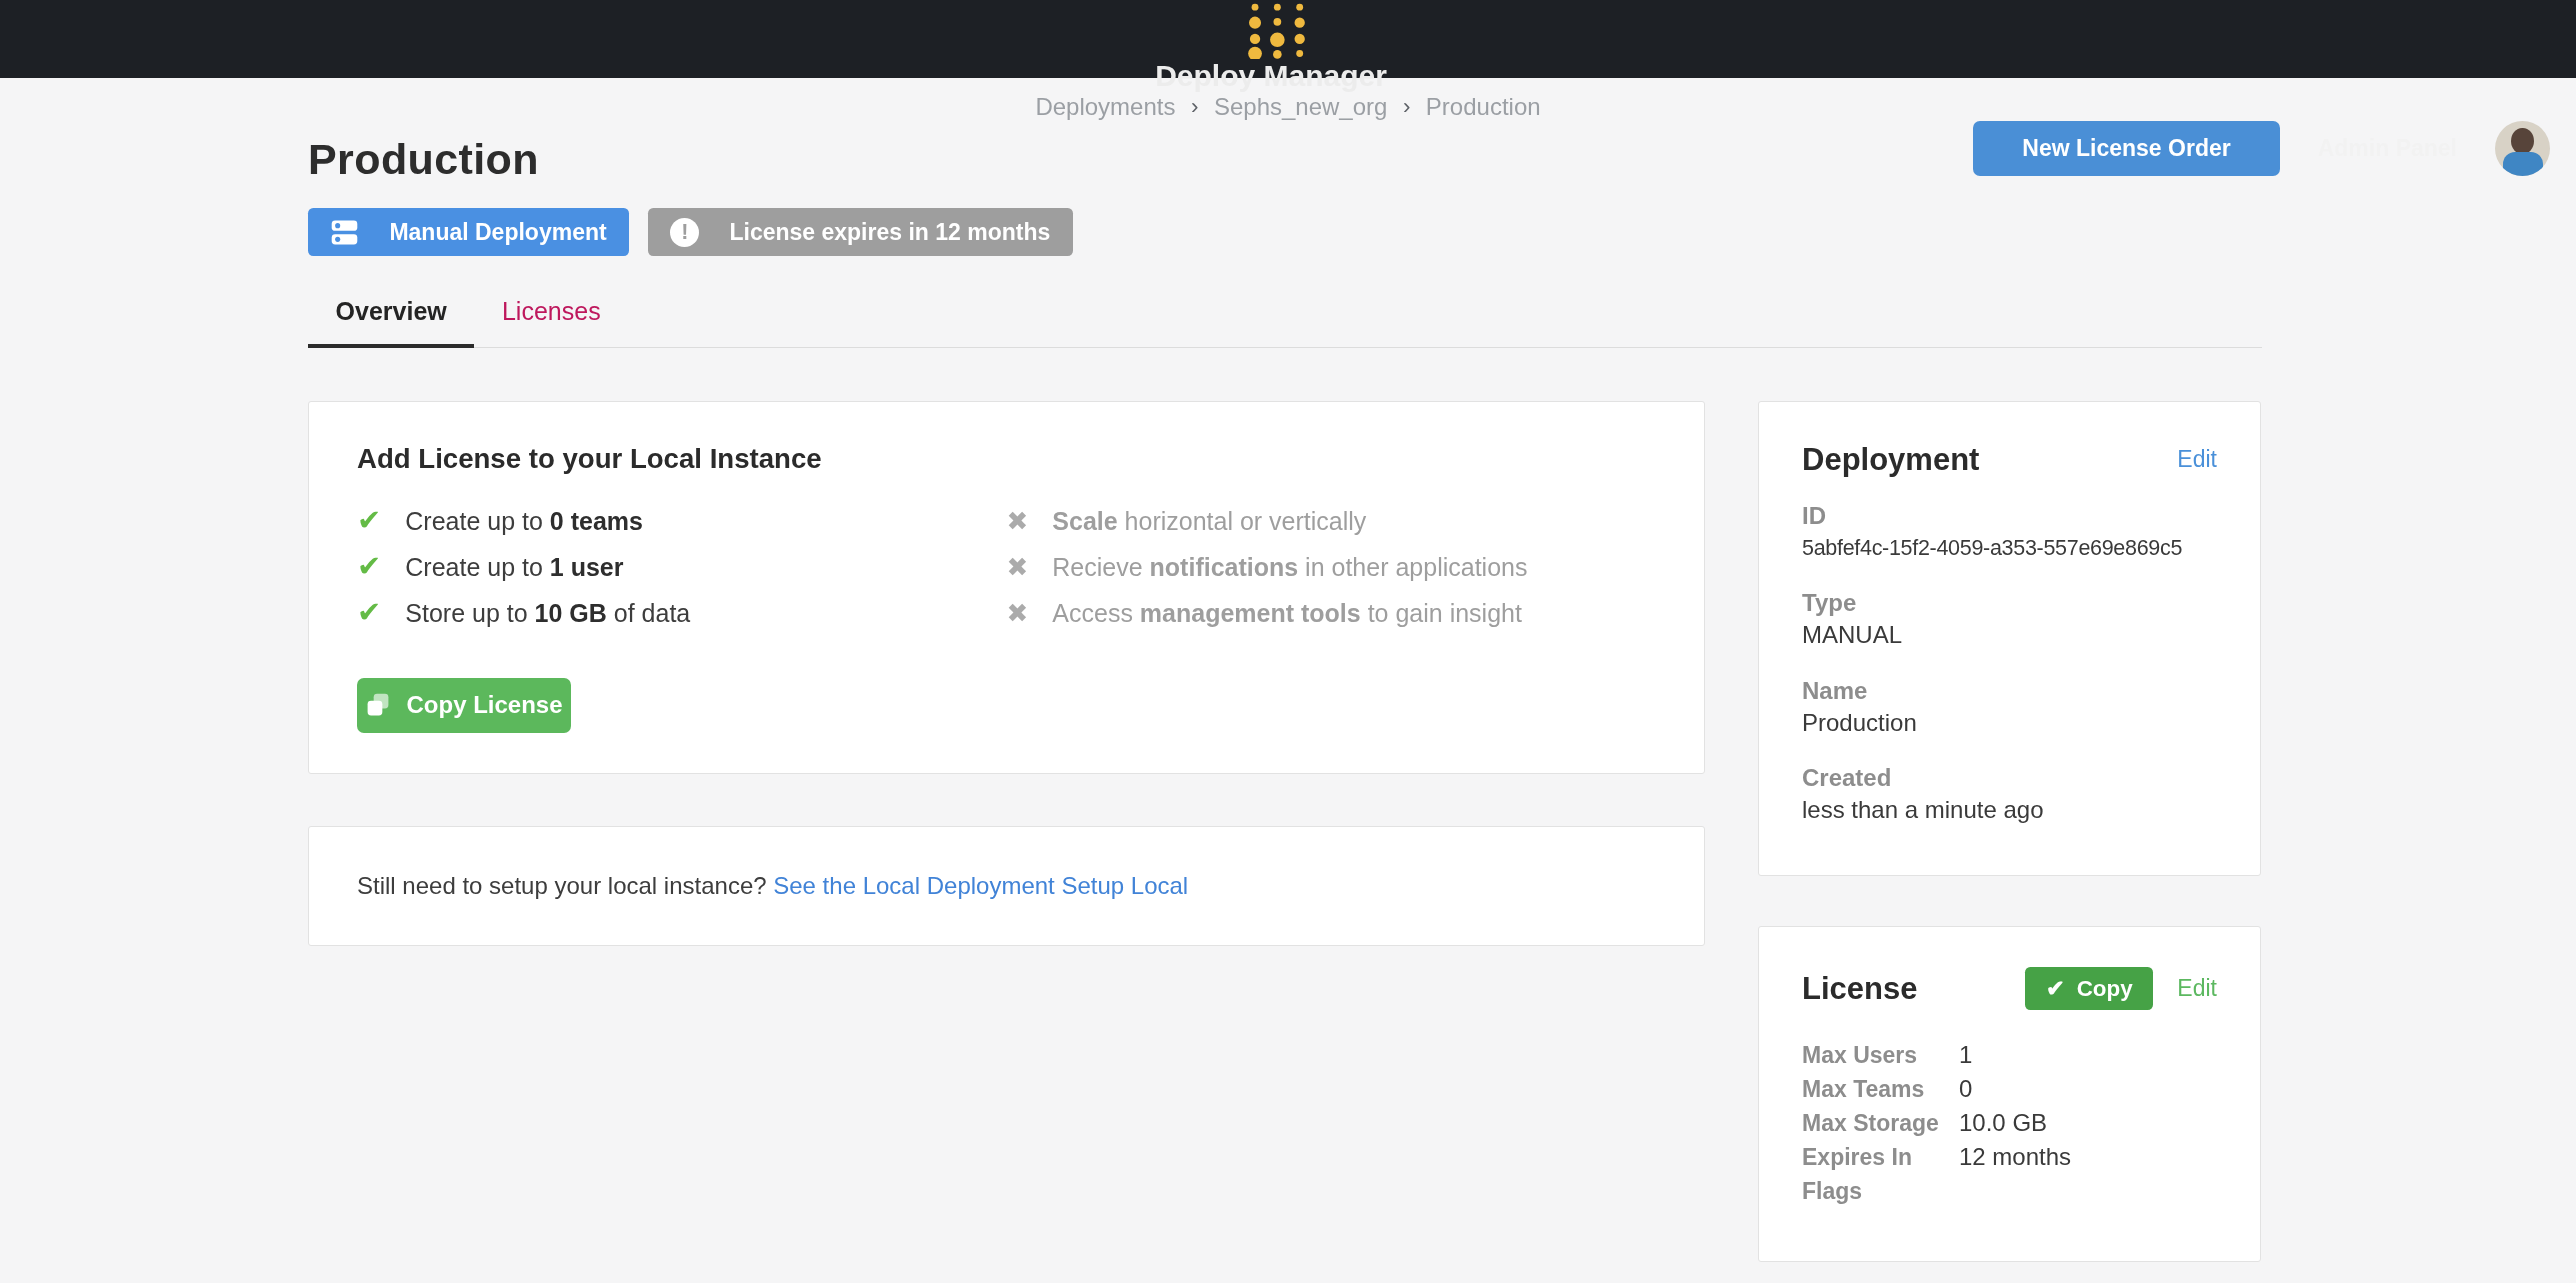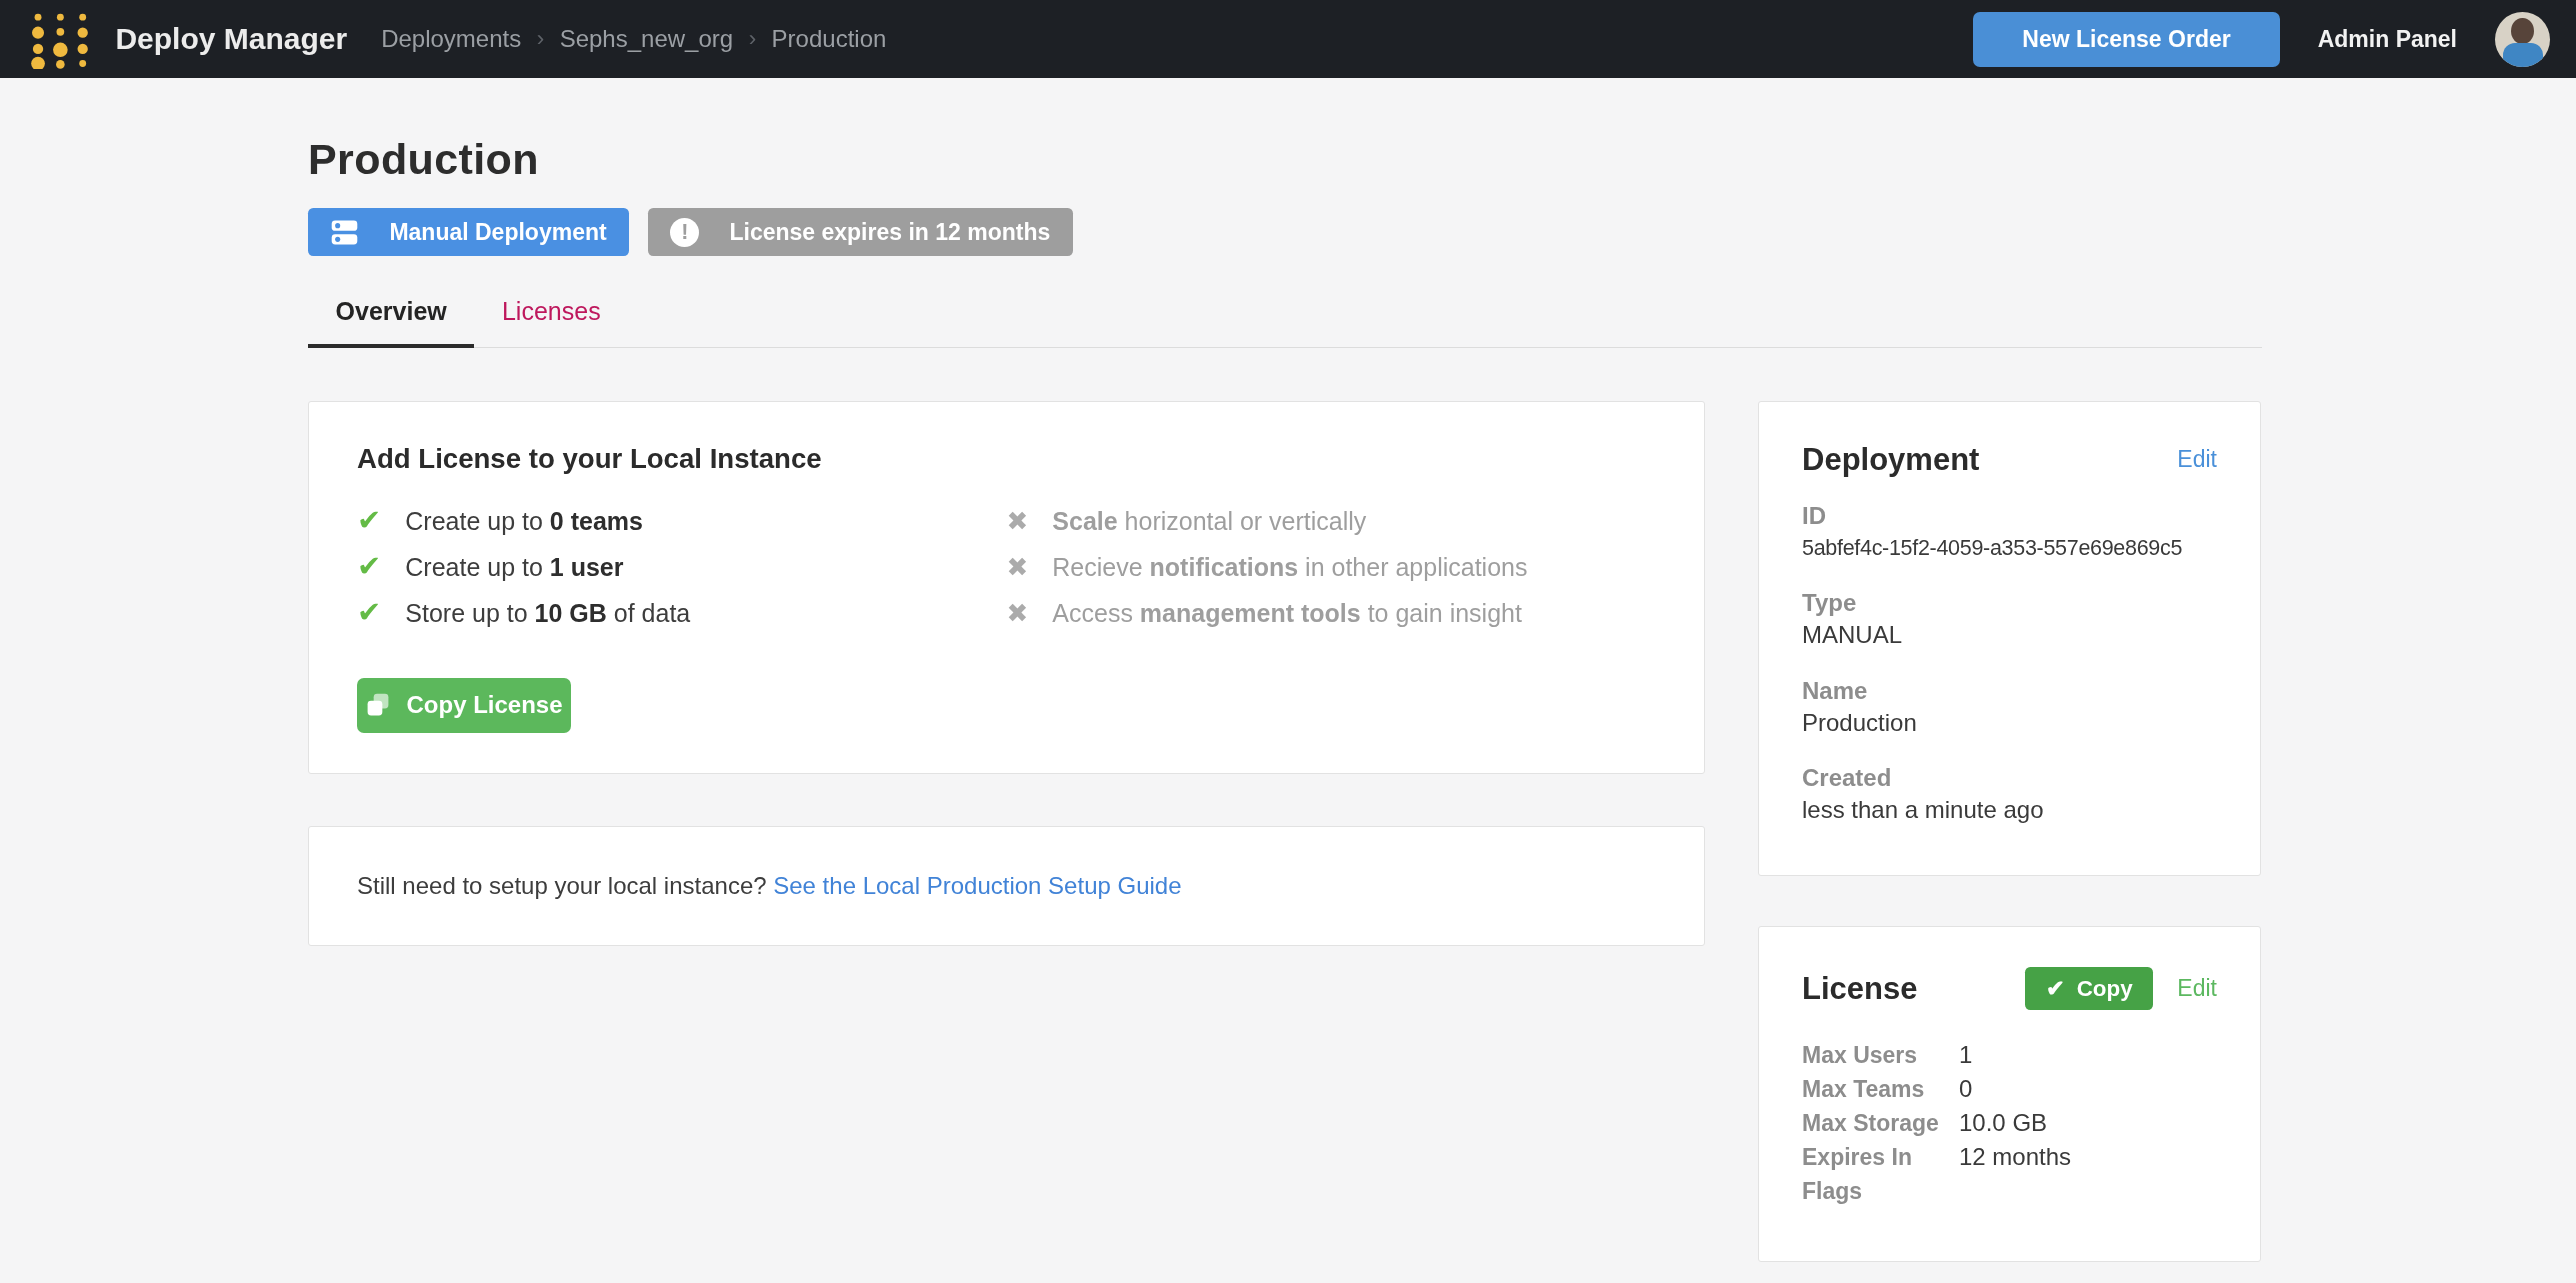--- a/index.html
+++ b/index.html
@@ -10,20 +10,21 @@
     color: #3a3a3a;
     overflow: hidden;
     position: relative;
   }
 
   
   .navbar {
     height: 78px; background: #1d2025;
     display: flex; align-items: center;
     padding: 0 26px;
+    flex-direction: column;
   }
   .logo { margin-right: 22.4px; display: flex; align-items: center; cursor: pointer; }
   .brand {
     color: #ececec; font-size: 30px; font-weight: 700;
     margin-right: 34px; white-space: nowrap;
   }
   .crumbs { display: flex; align-items: center; gap: 15.5px; font-size: 24px; }
   .crumb { color: #9b9fa4; cursor: pointer; }
   .crumb-sep { color: #5e6268; font-size: 22.4px; }
   .nav-right { margin-left: auto; display: flex; align-items: center; gap: 38px; }
@@ -242,21 +243,21 @@
         <button class="btn-copy-license">
           <svg width="26" height="26" viewBox="0 0 30 30">
             <rect x="10" y="2" width="17" height="17" rx="4" fill="#ffffff" opacity="0.62"></rect>
             <rect x="3" y="10" width="17" height="17" rx="4" fill="#ffffff"></rect>
           </svg>
           <span>Copy License</span>
         </button>
       </section>
 
       <section class="card card-setup">
-        <span>Still need to setup your local instance? </span><a class="link-blue">See the Local Production Setup Guide</a>
+        <span>Still need to setup your local instance? </span><a class="link-blue">See the Local Deployment Setup Local</a>
       </section>
     </div>
 
     <div class="col-right">
 
       <section class="card card-side">
         <div class="side-head">
           <span class="side-title">Deployment</span>
           <span class="edit-link edit-blue">Edit</span>
         </div>

